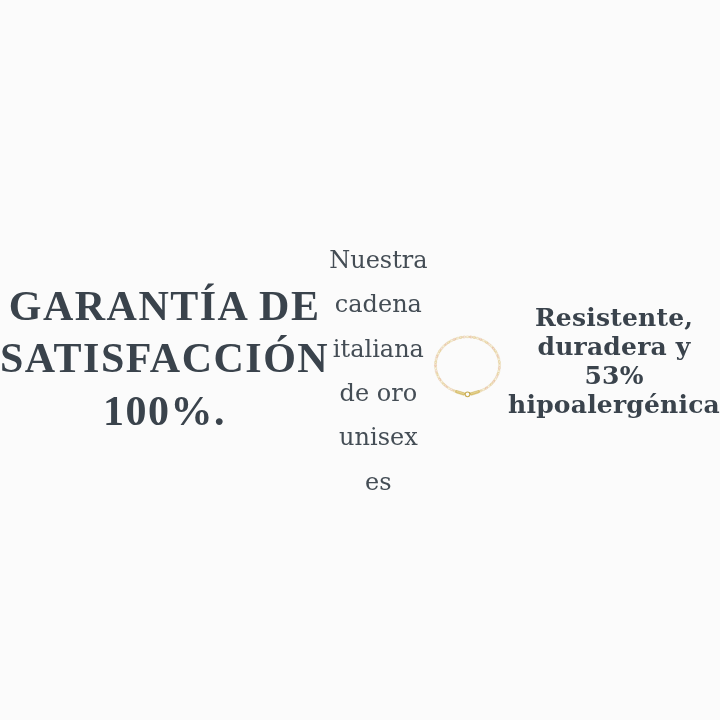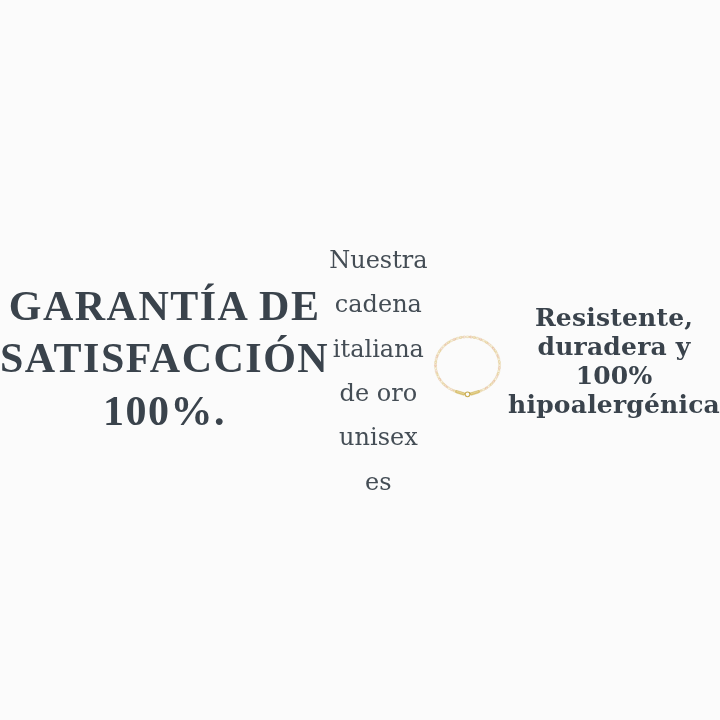--- a/index.html
+++ b/index.html
@@ -420,15 +420,15 @@
         </g>
         <g transform="translate(250,306) rotate(-17)">
           <rect x="-27" y="-7.5" width="54" height="15" rx="7.5" fill="#dcc472" stroke="#b89c42" stroke-width="1.2"></rect>
           <line x1="-20" y1="-2" x2="20" y2="-2" stroke="rgba(255,255,255,0.6)" stroke-width="2"></line>
         </g>
         <circle cx="211" cy="314" r="12.5" fill="none" stroke="#c9ad52" stroke-width="5.5"></circle>
         <circle cx="223" cy="306" r="3.2" fill="#b89c42"></circle>
       </svg>
   </div>
 
-  <div class="footer">Resistente, duradera y 100% hipoalergénica</div>
+  <div class="footer">Resistente, duradera y 53% hipoalergénica</div>
 
 </div>
 
 </body></html>

